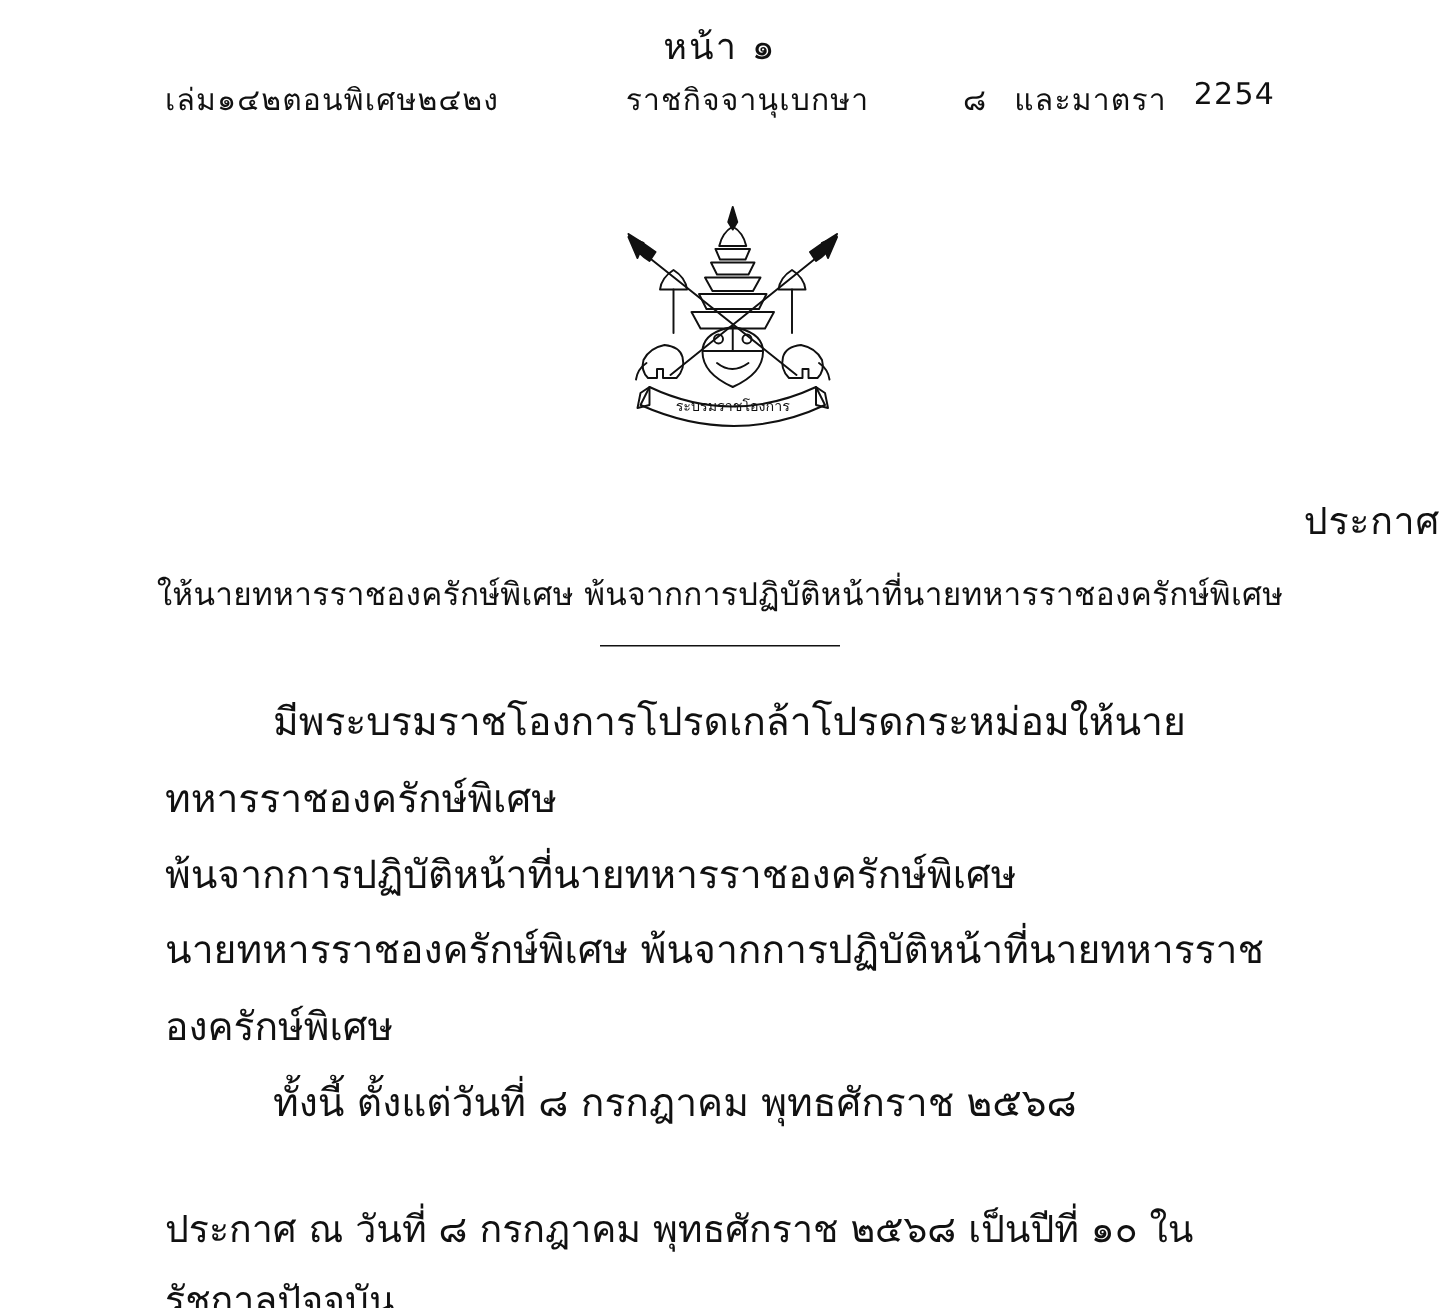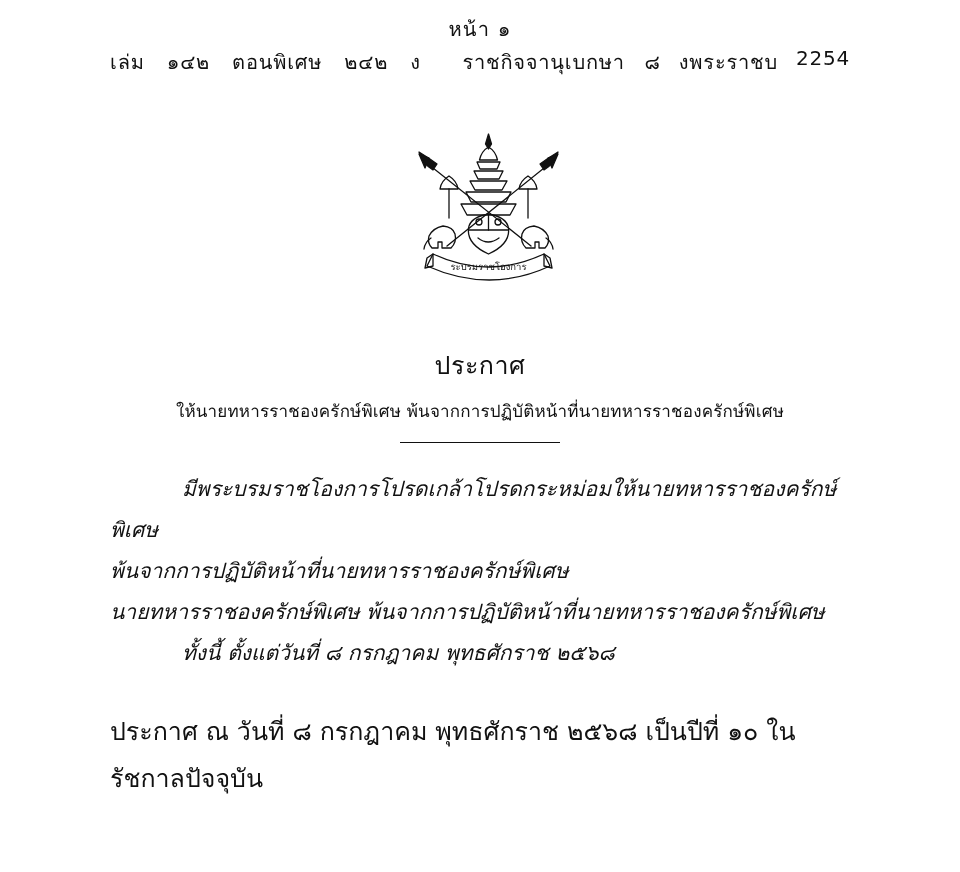--- a/index.html
+++ b/index.html
@@ -20,36 +20,35 @@
     width: 960px;
     height: 872px;
     position: relative;
     box-sizing: border-box;
     padding: 0;
   }
 
   
   .page-number {
     text-align: center;
-    font-size: 20px;
+    font-size: 24px;
     letter-spacing: 0.06em;
     margin-top: 18px;
     line-height: 1.1;
   }
   .header-row {
     display: flex;
     align-items: baseline;
     justify-content: space-between;
     margin: 6px 110px 0 110px;
     font-size: 20px;
     letter-spacing: 0.04em;
   }
   .header-left {
     display: flex;
-    gap: 22px;
     white-space: nowrap;
   }
   .header-center {
     white-space: nowrap;
     margin-left: 22px;
   }
   .header-right {
     display: flex;
     gap: 18px;
     white-space: nowrap;
@@ -63,44 +62,43 @@
     margin-left: 16px;
   }
   .emblem {
     width: 215px;
     height: 175px;
     display: block;
   }
 
   
   .doc-title {
-    text-align: center;
+    text-align: right;
     font-size: 25px;
-    margin-top: 44px;
+    margin-top: 22px;
     letter-spacing: 0.02em;
   }
   .doc-subtitle {
     text-align: center;
-    font-size: 17px;
+    font-size: 21px;
     margin-top: 12px;
     letter-spacing: 0.01em;
   }
   .rule {
     width: 160px;
     height: 0;
     border-top: 1.6px solid #111;
     margin: 18px auto 0 auto;
   }
 
   
   .body {
     margin: 26px 110px 0 110px;
-    font-size: 21px;
+    font-size: 26px;
     line-height: 1.95;
-    font-style: italic;
   }
   .para {
     margin: 0;
     text-align: justify;
     text-justify: inter-word;
   }
   .para.indent {
     text-indent: 72px;
   }
   .para.justify-spread {
@@ -127,21 +125,21 @@
     <div class="header-left">
       <span>เล่ม</span>
       <span>๑๔๒</span>
       <span>ตอนพิเศษ</span>
       <span>๒๔๒</span>
       <span>ง</span>
     </div>
     <div class="header-center">ราชกิจจานุเบกษา</div>
     <div class="header-right">
       <span>๘</span>
-      <span>งพระราชบ</span>
+      <span>และมาตรา</span>
       <span>2254</span>
     </div>
   </div>
 
   <div class="emblem-wrap">
     <svg class="emblem" viewBox="0 0 215 175" aria-hidden="true">
       <g fill="none" stroke="#111" stroke-width="1.3" stroke-linecap="round" stroke-linejoin="round">
 
         <line x1="42" y1="34" x2="150" y2="120"></line>
         <line x1="173" y1="34" x2="66" y2="120"></line>

